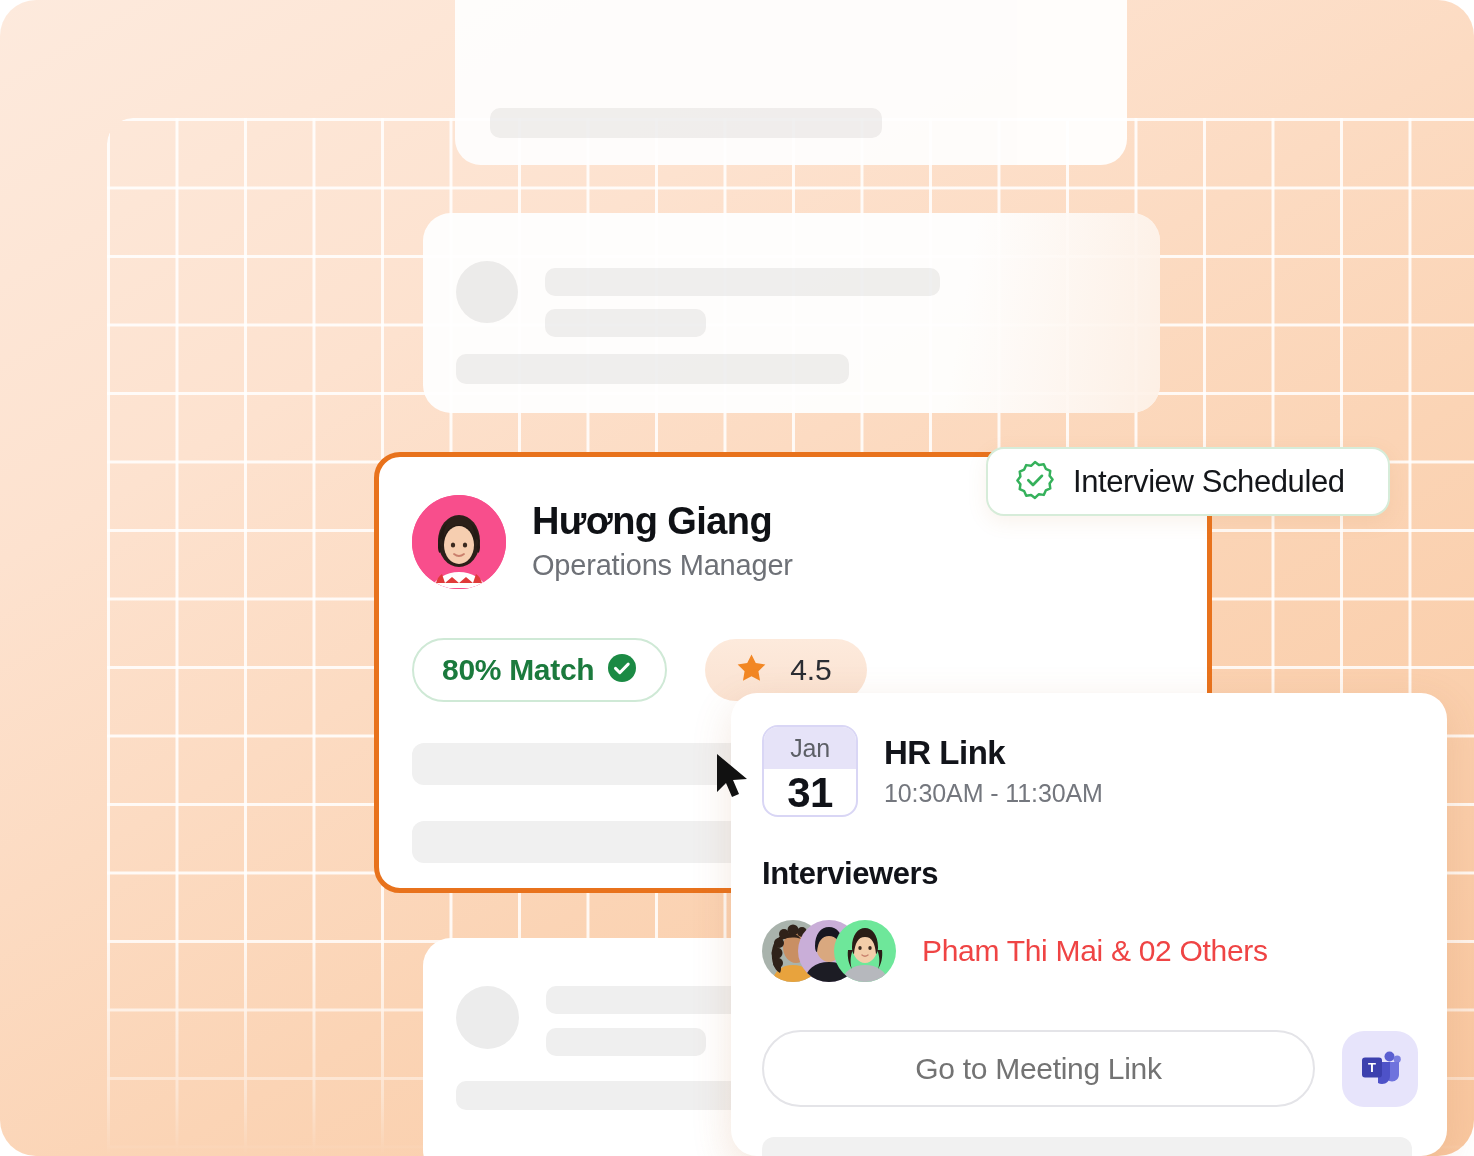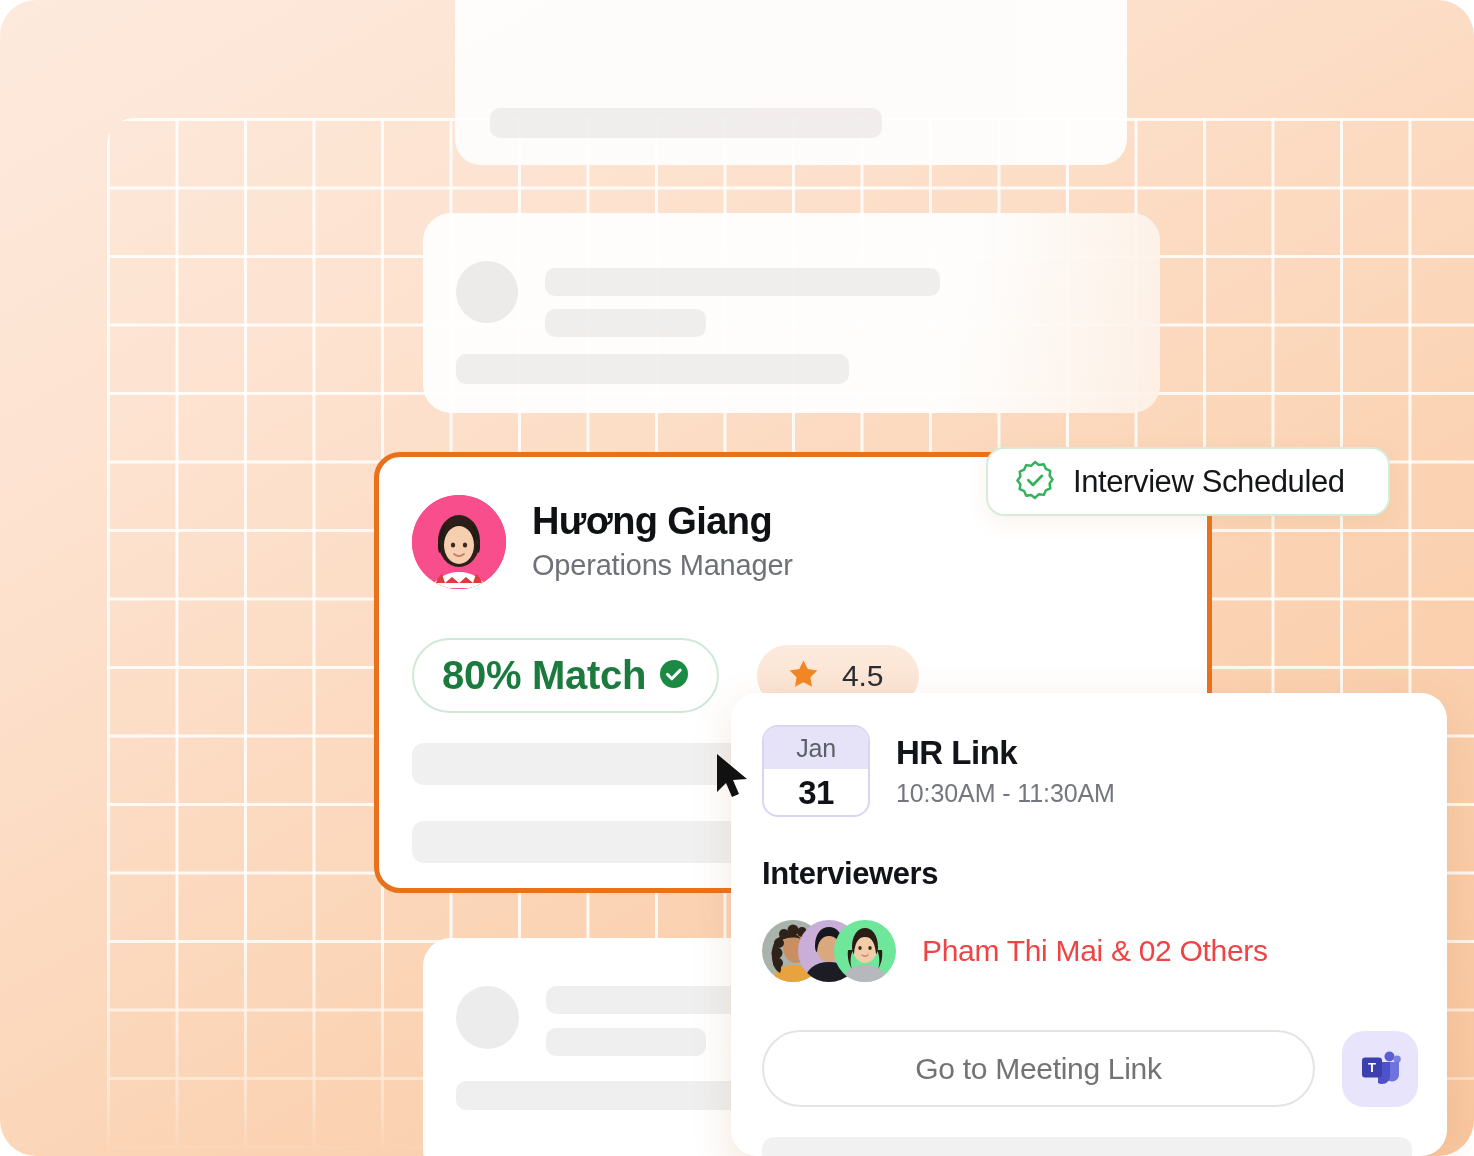--- a/index.html
+++ b/index.html
@@ -133,21 +133,21 @@
 
   .chips-row { position: absolute; left: 33px; top: 181px; display: flex; align-items: center; gap: 38px; }
 
   .match-chip {
     display: flex; align-items: center; gap: 13px;
     padding: 13px 28px;
     border: 2px solid #cfe9d6;
     border-radius: 40px;
     background: #ffffff;
   }
-  .match-chip .lbl { font-size: 40px; font-weight: 600; color: #1b7a3d; letter-spacing: -.3px; white-space: nowrap; }
+  .match-chip .lbl { font-size: 30px; font-weight: 600; color: #1b7a3d; letter-spacing: -.3px; white-space: nowrap; }
 
   .rating-chip {
     display: flex; align-items: center; gap: 22px;
     padding: 13px 36px 13px 30px;
     border-radius: 40px;
     background: linear-gradient(180deg, #fdeadc 0%, #fae2d1 100%);
   }
   .rating-chip .val { font-size: 30px; font-weight: 500; color: #2a2d33; letter-spacing: -.2px; }
 
   .cand-skel-a { position: absolute; left: 33px; top: 286px; width: 720px; height: 42px; background: #f0f0f0; border-radius: 12px; }
@@ -179,35 +179,35 @@
     left: 731px; top: 693px; width: 716px; height: 463px;
     background: #ffffff;
     border-radius: 26px;
     box-shadow: 0 12px 40px rgba(180,110,60,.16);
     overflow: hidden;
   }
 
   .iv-head { position: absolute; left: 31px; top: 32px; display: flex; align-items: center; gap: 26px; }
 
   .date-chip {
-    width: 108px; height: 92px;
+    width: 96px; height: 92px;
     border: 2px solid #d9d6f5;
     border-radius: 16px;
     overflow: hidden;
     background: #ffffff;
     flex: none;
   }
   .date-chip .m {
     height: 42px; background: #e6e3f8;
     display: flex; align-items: center; justify-content: center;
     font-size: 25px; color: #5c5f66; letter-spacing: -.2px;
   }
   .date-chip .d {
     height: 48px; display: flex; align-items: center; justify-content: center;
-    font-size: 33px; font-weight: 700; color: #101218; letter-spacing: -.5px;
+    font-size: 42px; font-weight: 700; color: #101218; letter-spacing: -.5px;
   }
 
   .iv-title { font-size: 33px; font-weight: 700; color: #12141a; letter-spacing: -.5px; line-height: 1.15; white-space: nowrap; }
   .iv-time  { font-size: 25px; color: #74777e; letter-spacing: -.1px; margin-top: 7px; white-space: nowrap; }
 
   .iv-section-title {
     position: absolute; left: 31px; top: 163px;
     font-size: 31px; font-weight: 700; color: #111319; letter-spacing: -.4px;
   }
 

